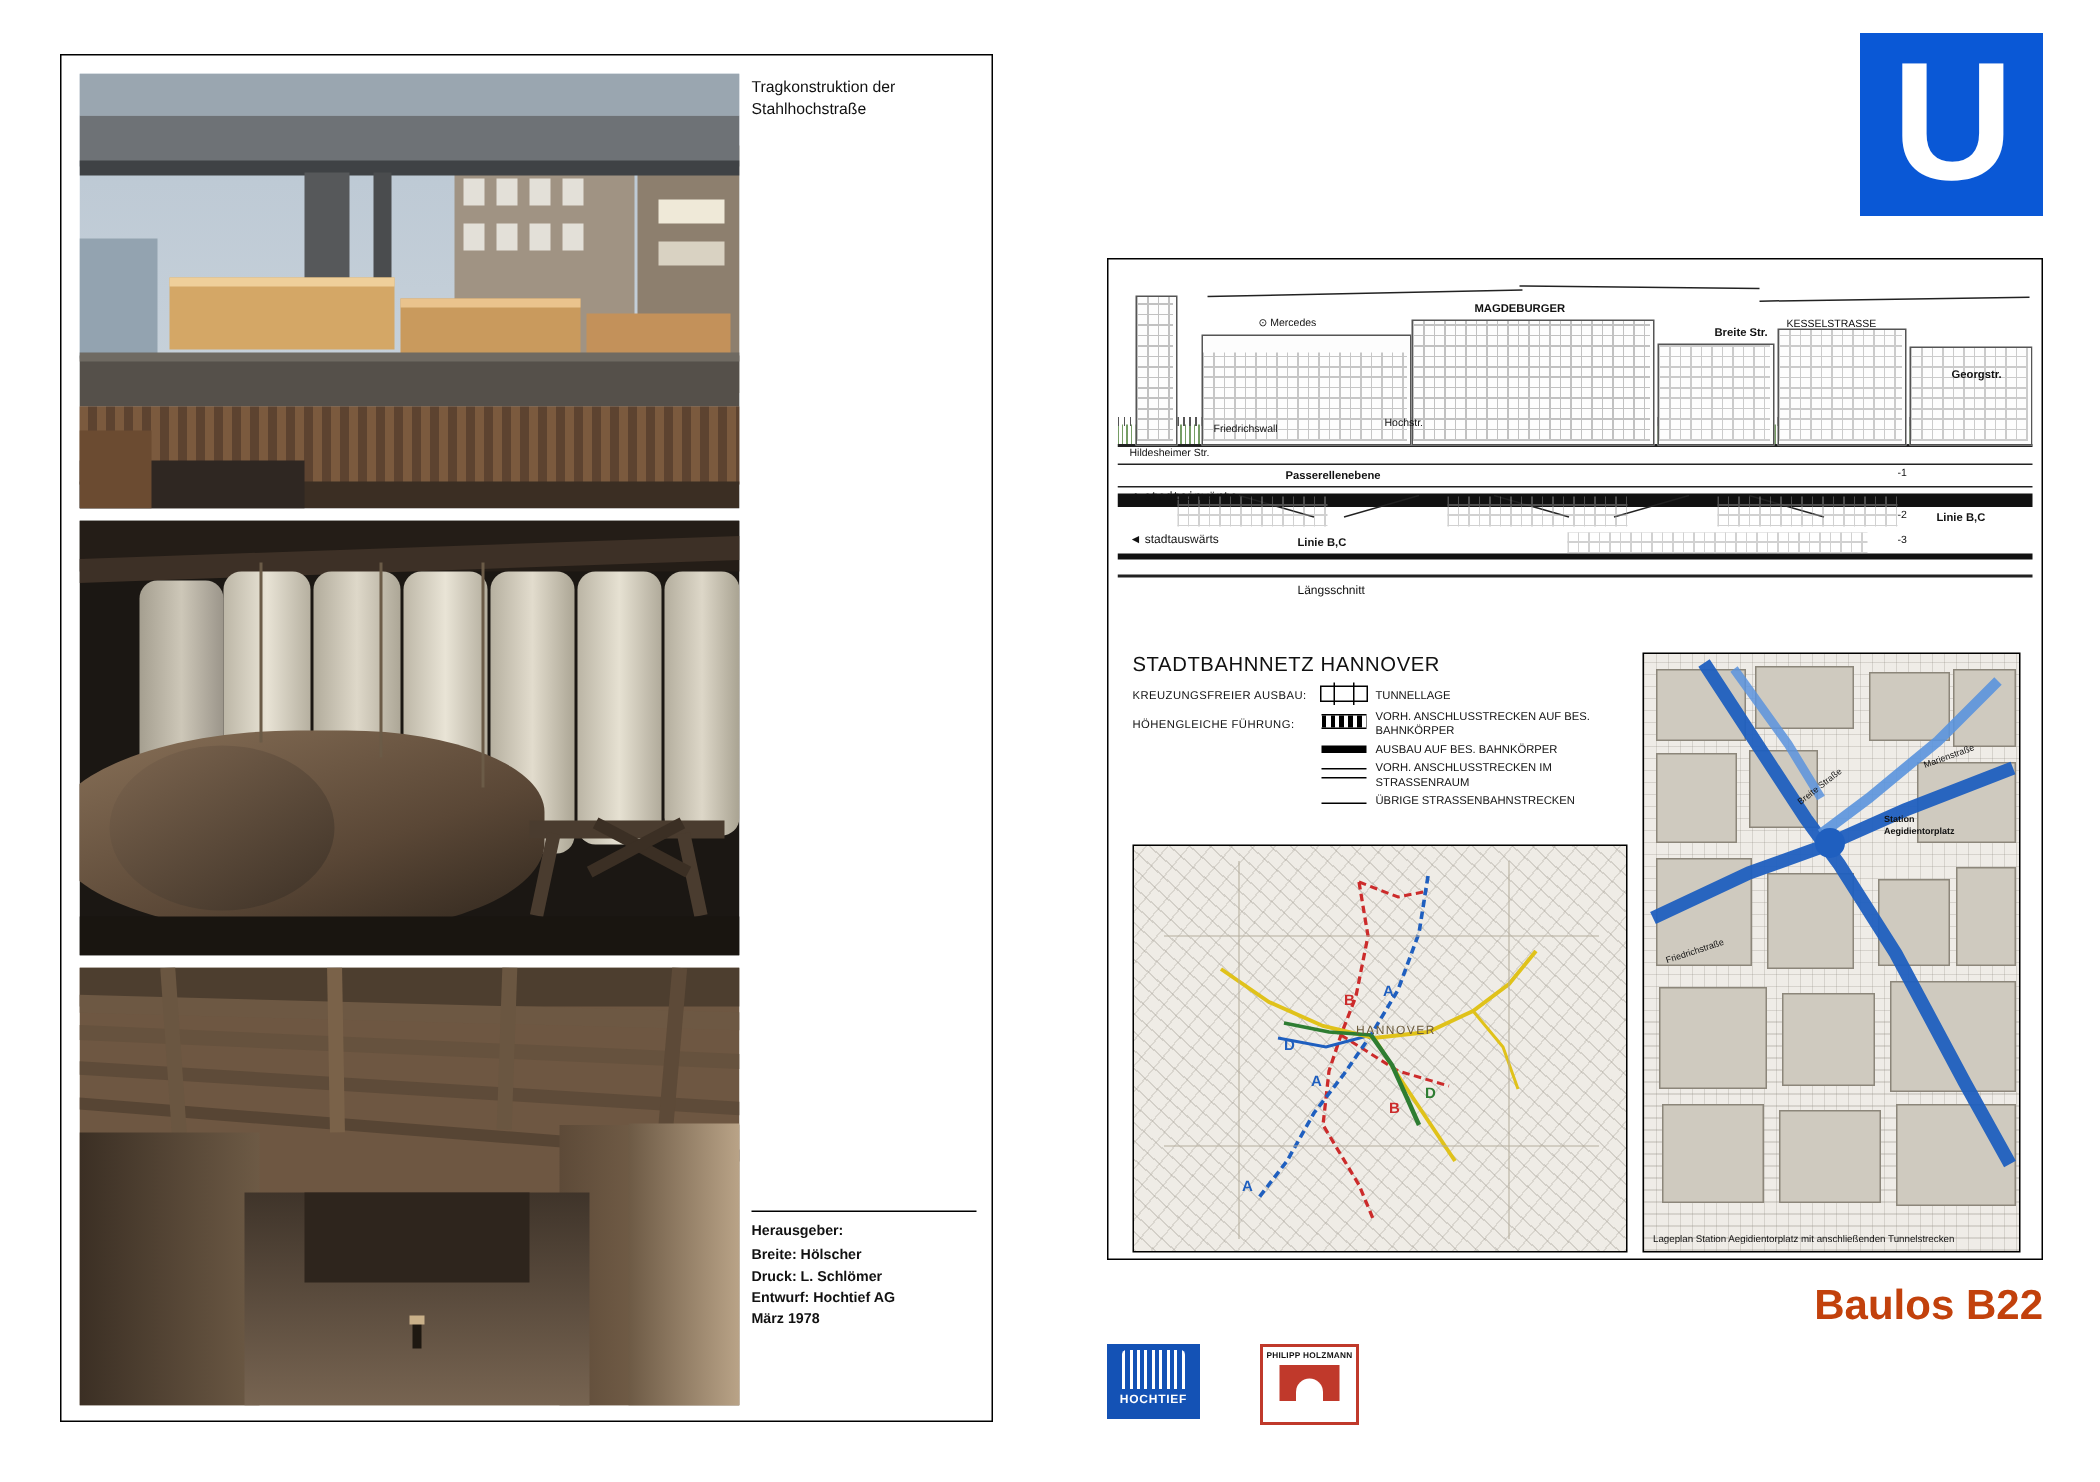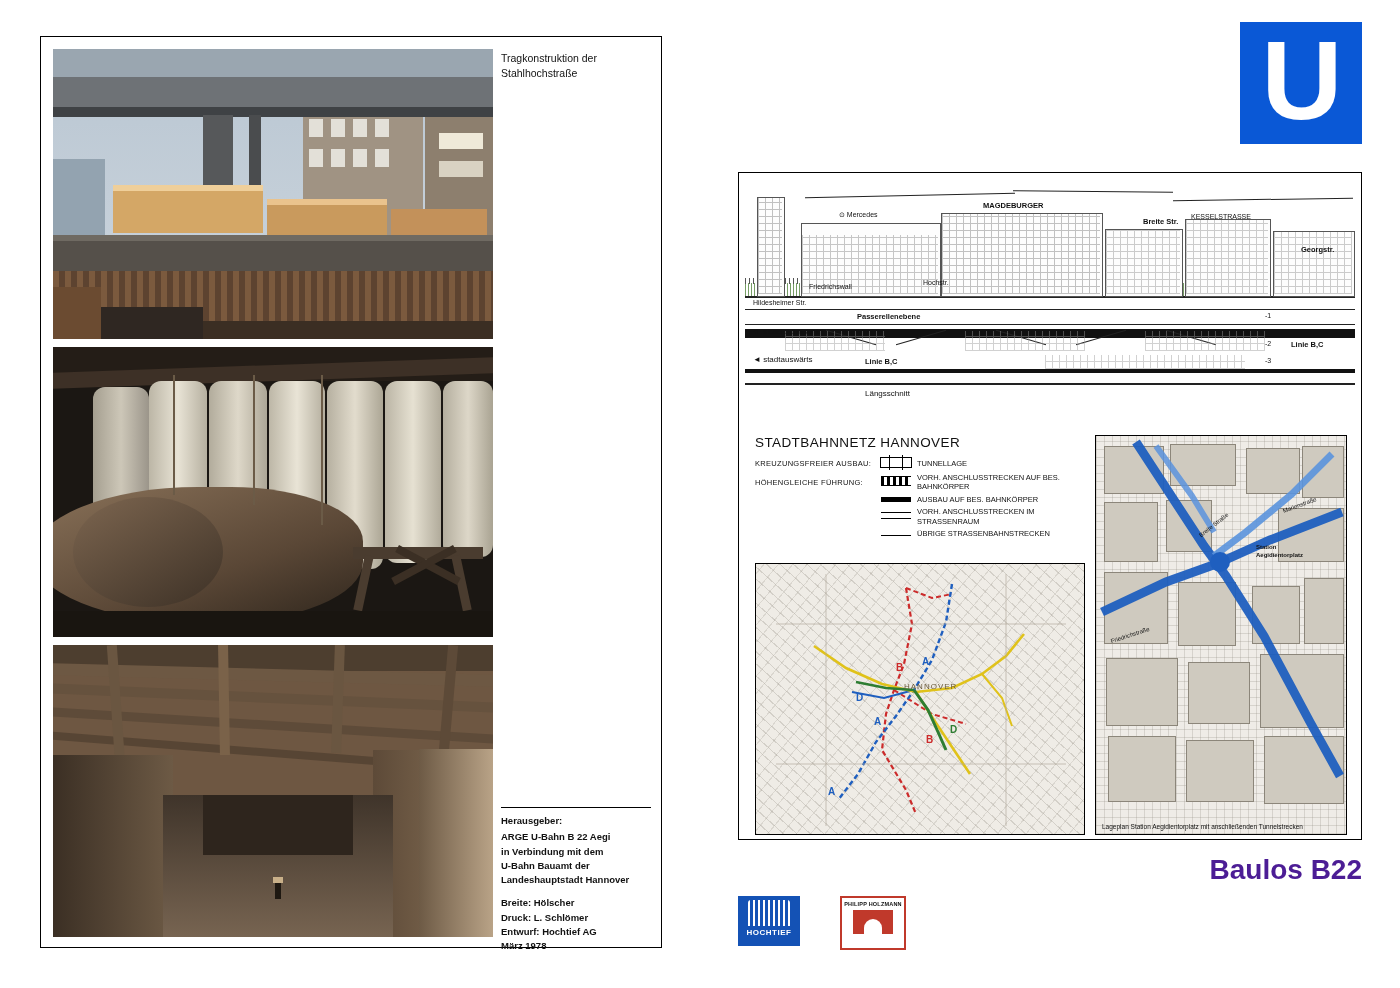--- a/index.html
+++ b/index.html
@@ -285,21 +285,21 @@
     font-size: 30px;
     font-weight: bold;
     color: #000;
   }
   .bottom-right {
     position: absolute;
     right: 38px;
     top: 854px;
     font-size: 28px;
     font-weight: bold;
-    color: #4c1d95;
+    color: #c2410c;
   }
 
   
   .logo-hochtief {
     position:absolute;
     left: 38px; top: 896px;
     width: 62px; height: 50px;
     background: #1452b5;
     color:#fff;
     text-align:center;
@@ -438,26 +438,20 @@
     <div class="ph3-floor" style="left:150px;top:150px;width:150px;height:60px;background:#2e251d;"></div>
 
     <div class="ph3-floor" style="left:222px;top:236px;width:6px;height:18px;background:#1e1811;"></div>
     <div class="ph3-floor" style="left:220px;top:232px;width:10px;height:6px;background:#c9b089;"></div>
   </div>
 
 
   <div class="imprint">
     <div class="rule"></div>
     <div class="head">Herausgeber:</div>
-    <div class="block">
-      <div>ARGE U-Bahn B 22 Aegi</div>
-      <div>in Verbindung mit dem</div>
-      <div>U-Bahn Bauamt der</div>
-      <div>Landeshauptstadt Hannover</div>
-    </div>
     <div class="block">
       <div>Breite: Hölscher</div>
       <div>Druck: L. Schlömer</div>
       <div>Entwurf: Hochtief AG</div>
       <div>März 1978</div>
     </div>
   </div>
 </div>
 
 <div class="right-panel">

